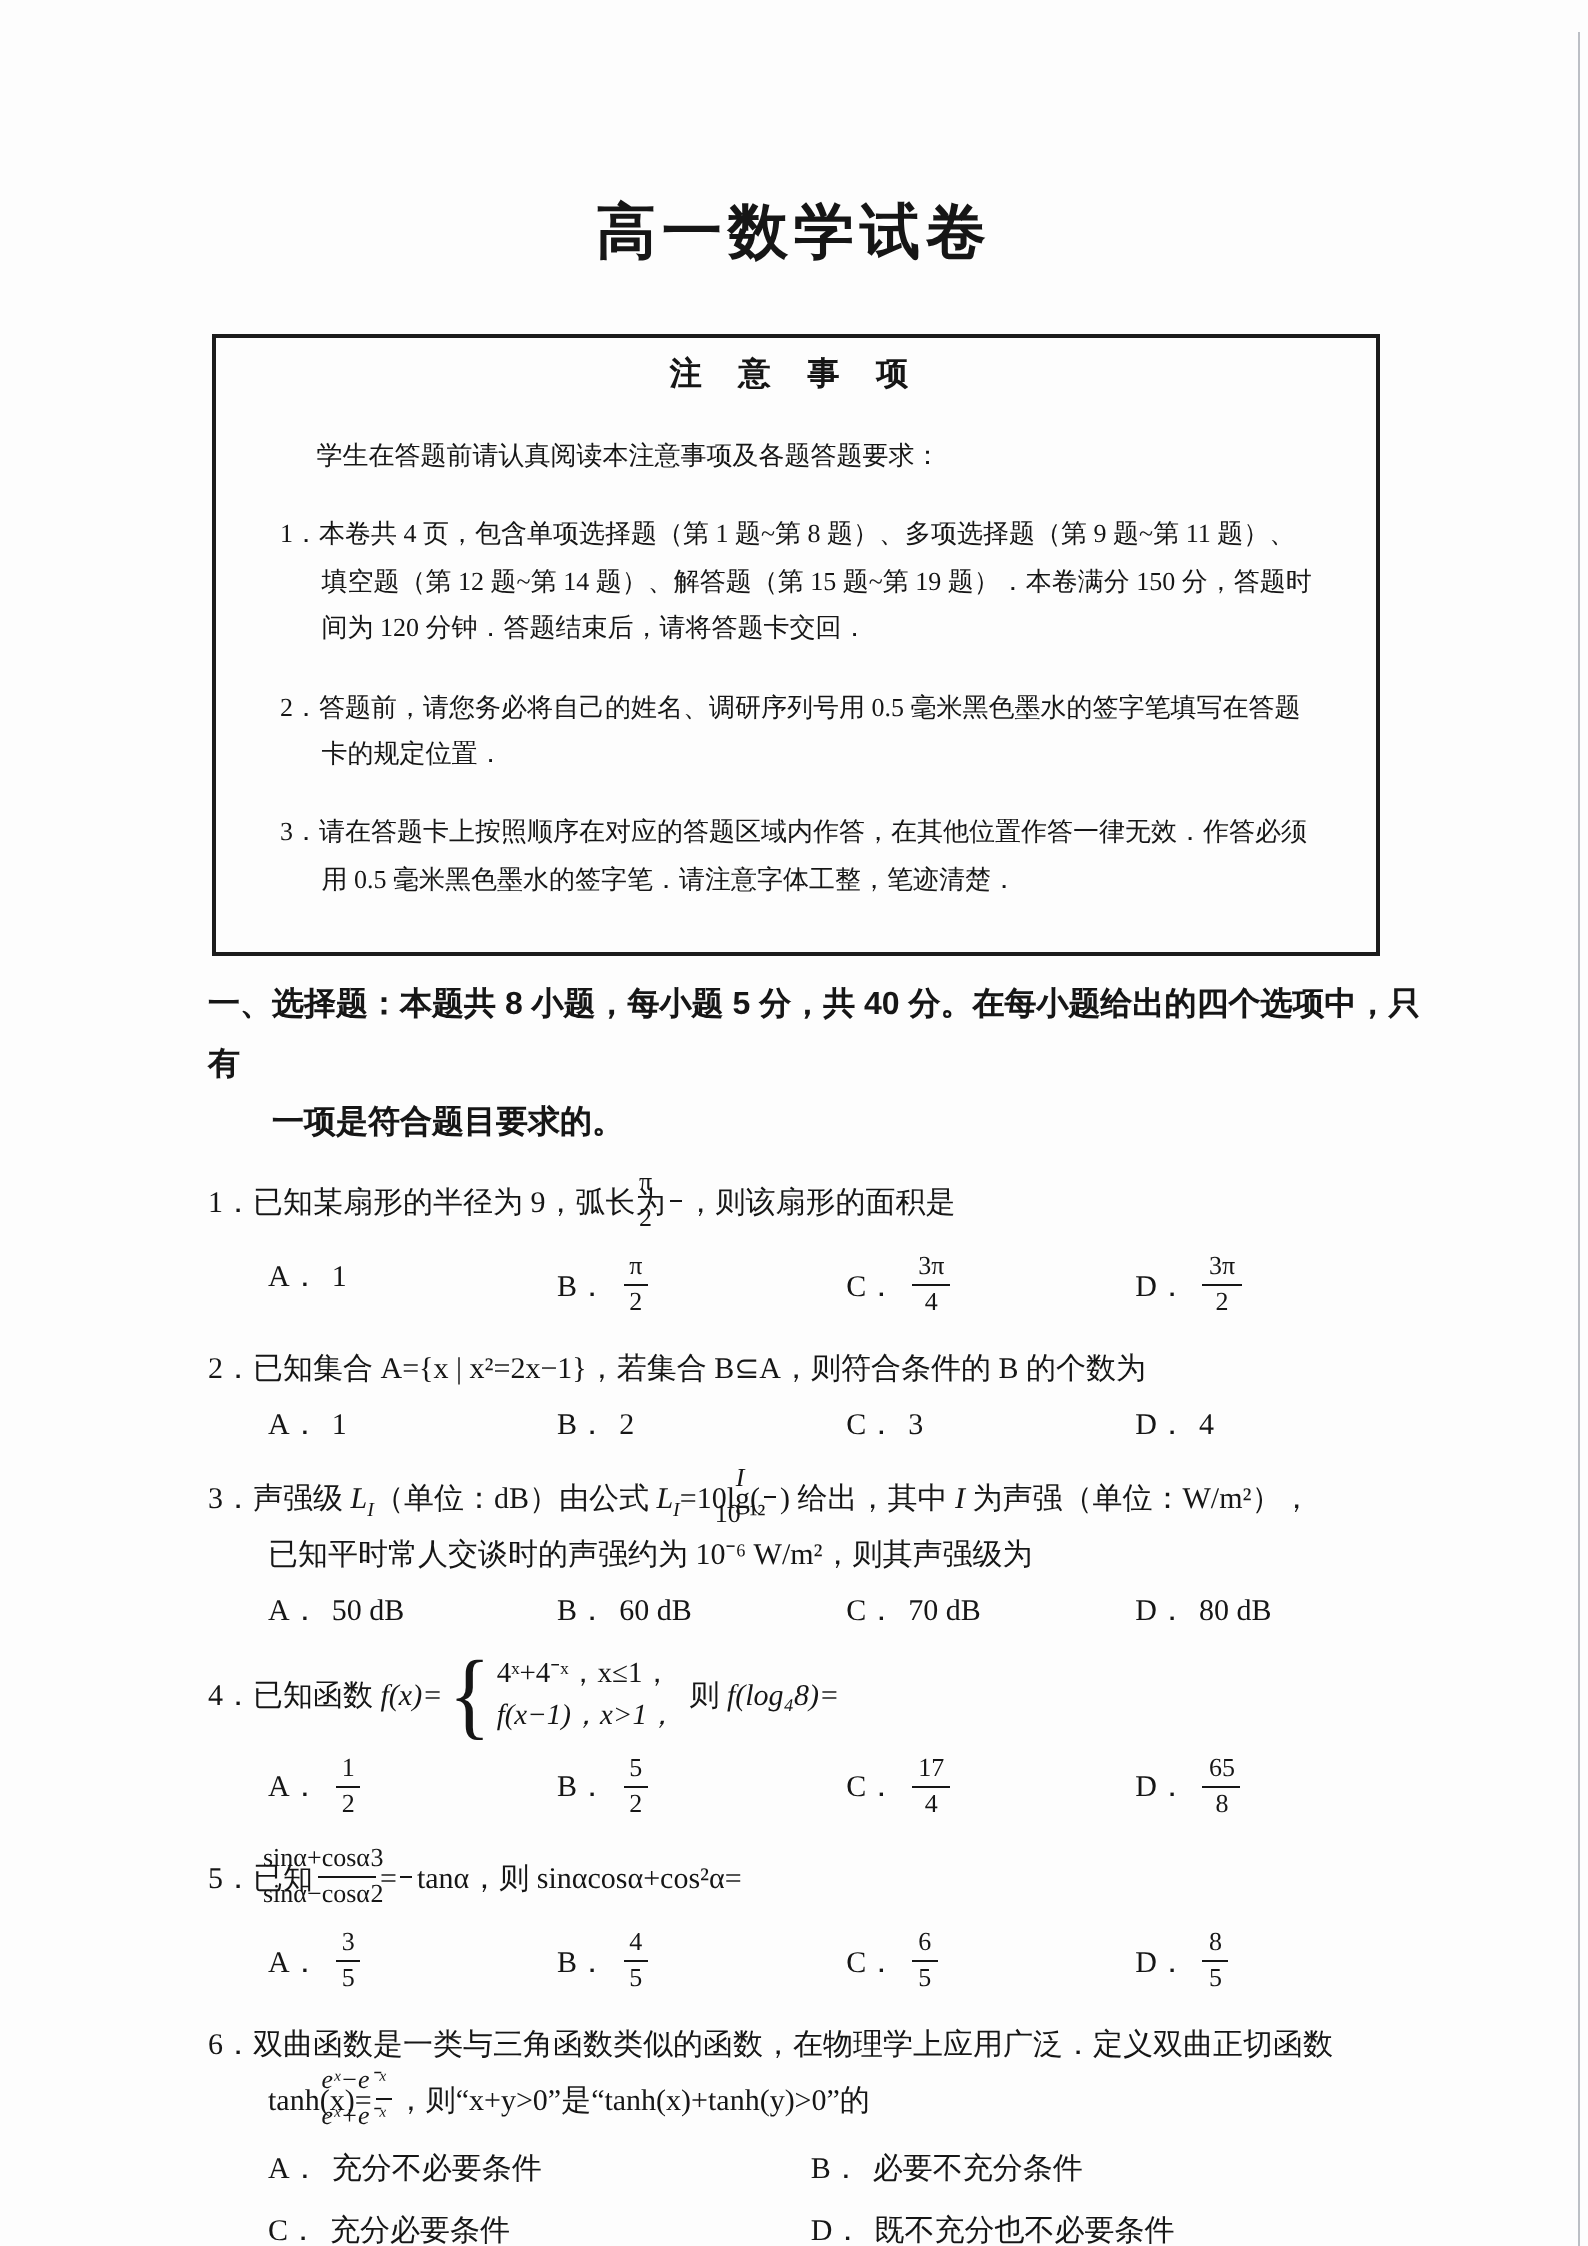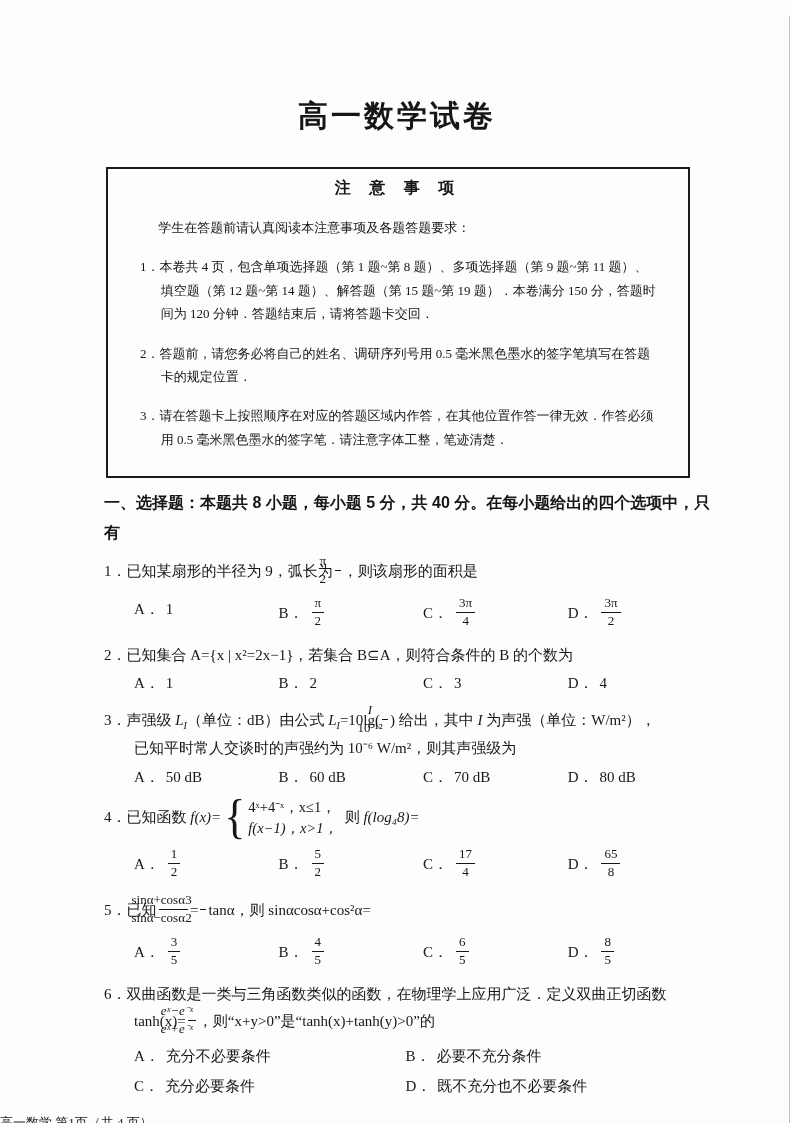--- a/index.html
+++ b/index.html
@@ -89,20 +89,21 @@
   <div class="notice">
     <div class="notice-title">注 意 事 项</div>
     <p class="notice-intro">学生在答题前请认真阅读本注意事项及各题答题要求：</p>
     <p class="notice-item">1．本卷共 4 页，包含单项选择题（第 1 题~第 8 题）、多项选择题（第 9 题~第 11 题）、填空题（第 12 题~第 14 题）、解答题（第 15 题~第 19 题）．本卷满分 150 分，答题时间为 120 分钟．答题结束后，请将答题卡交回．</p>
     <p class="notice-item">2．答题前，请您务必将自己的姓名、调研序列号用 0.5 毫米黑色墨水的签字笔填写在答题卡的规定位置．</p>
     <p class="notice-item">3．请在答题卡上按照顺序在对应的答题区域内作答，在其他位置作答一律无效．作答必须用 0.5 毫米黑色墨水的签字笔．请注意字体工整，笔迹清楚．</p>
   </div>
 
   <div class="content">
     <p class="section-head">一、选择题：本题共 8 小题，每小题 5 分，共 40 分。在每小题给出的四个选项中，只有</p>
+    <p class="section-head indent">一项是符合题目要求的。</p>
 
     <div class="q">
       <span>1．</span><span>已知某扇形的半径为 9，弧长为</span><span class="frac"><span class="num">π</span><span class="den">2</span></span><span>，则该扇形的面积是</span>
       <div class="opts tall">
         <span class="opt"><span class="opt-label">A．</span><span>1</span></span>
         <span class="opt"><span class="opt-label">B．</span><span class="frac"><span class="num">π</span><span class="den">2</span></span></span>
         <span class="opt"><span class="opt-label">C．</span><span class="frac"><span class="num">3π</span><span class="den">4</span></span></span>
         <span class="opt"><span class="opt-label">D．</span><span class="frac"><span class="num">3π</span><span class="den">2</span></span></span>
       </div>
     </div>

